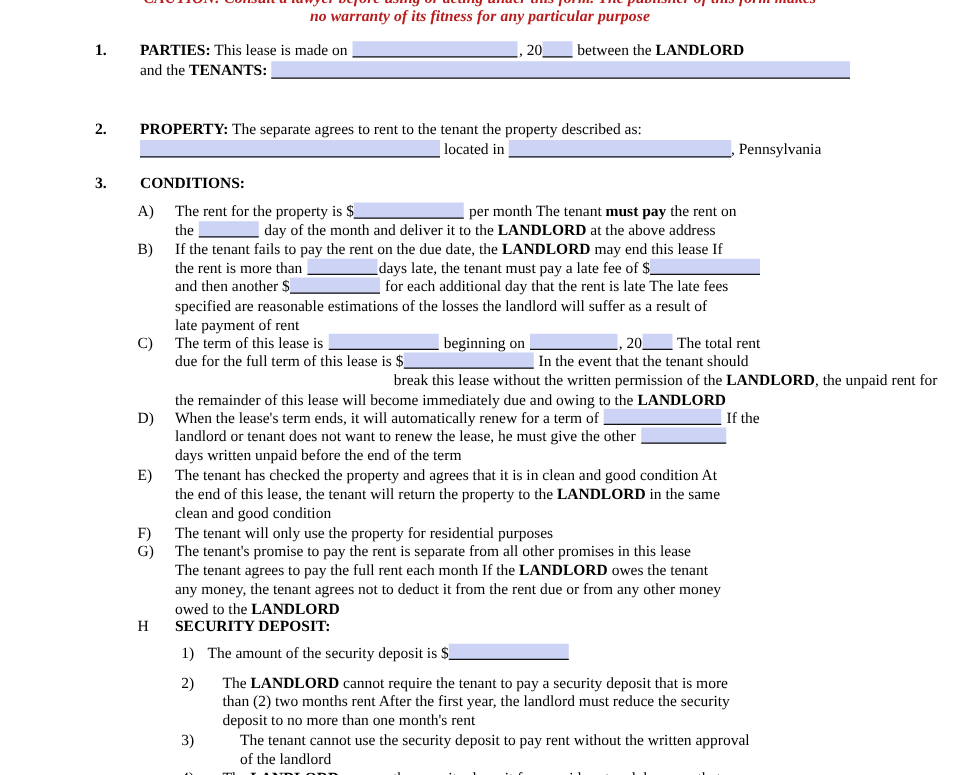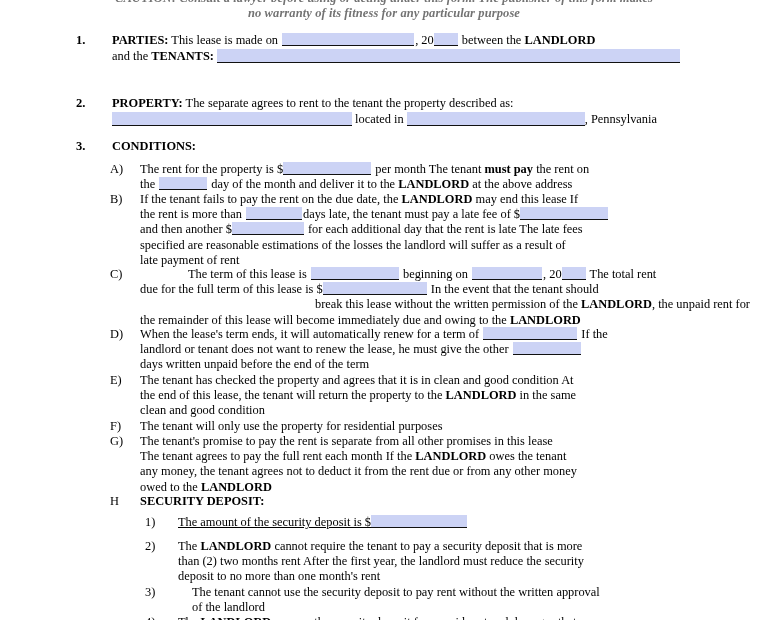--- a/index.html
+++ b/index.html
@@ -25,21 +25,21 @@
   }
 
   
   .caution {
     font-style: italic;
     font-weight: bold;
     text-align: center;
     font-size: 12.5px;
     line-height: 15px;
     letter-spacing: 0.1px;
-    color: #737373;
+    color: #b91c1c;
   }
   .caution-line1 {
     position: absolute;
     left: 0; right: 0;
     top: -9px;
     white-space: nowrap;
   }
   .caution-line2 {
     position: absolute;
     left: 0; right: 0;
@@ -174,21 +174,21 @@
         <div class="para">specified are reasonable estimations of the losses the landlord will suffer as a result of</div>
         <div class="para">late payment of rent</div>
       </div>
     </div>
   </div>
 
   <div class="sect" style="left:110px; top:267px; width:640px;">
     <div class="row">
       <span class="lbl normal">C)</span>
       <div style="margin-left:30px;">
-        <div class="para" style="white-space:nowrap;margin-left:48px;">
+        <div class="para" style="white-space:nowrap;">
           <span>The term of this lease is</span>
           <span class="blank" style="width:88px;"></span>
           <span>beginning on</span>
           <span class="blank" style="width:70px;"></span><span>, 20</span><span class="blank" style="width:24px; margin-left:0;"></span>
           <span>The total rent</span>
         </div>
         <div class="para" style="white-space:nowrap;">
           <span>due for the full term of this lease is $</span><span class="blank" style="width:104px; margin-left:0;"></span>
           <span>In the event that the tenant should</span>
         </div>
@@ -276,21 +276,21 @@
         <div class="para">
           <span class="b">SECURITY DEPOSIT:</span>
         </div>
       </div>
     </div>
   </div>
 
   <div class="sect" style="left:145px; top:515px; width:610px;">
     <div class="row">
       <span class="lbl normal">1)</span>
-      <div style="margin-left:33px;text-decoration:underline;">
+      <div style="margin-left:21px;">
         <div class="para" style="white-space:nowrap;">
           <span>The amount of the security deposit is $</span><span class="blank" style="width:96px; margin-left:0;"></span>
         </div>
       </div>
     </div>
   </div>
 
   <div class="sect" style="left:145px; top:539px; width:610px;">
     <div class="row">
       <span class="lbl normal">2)</span>

